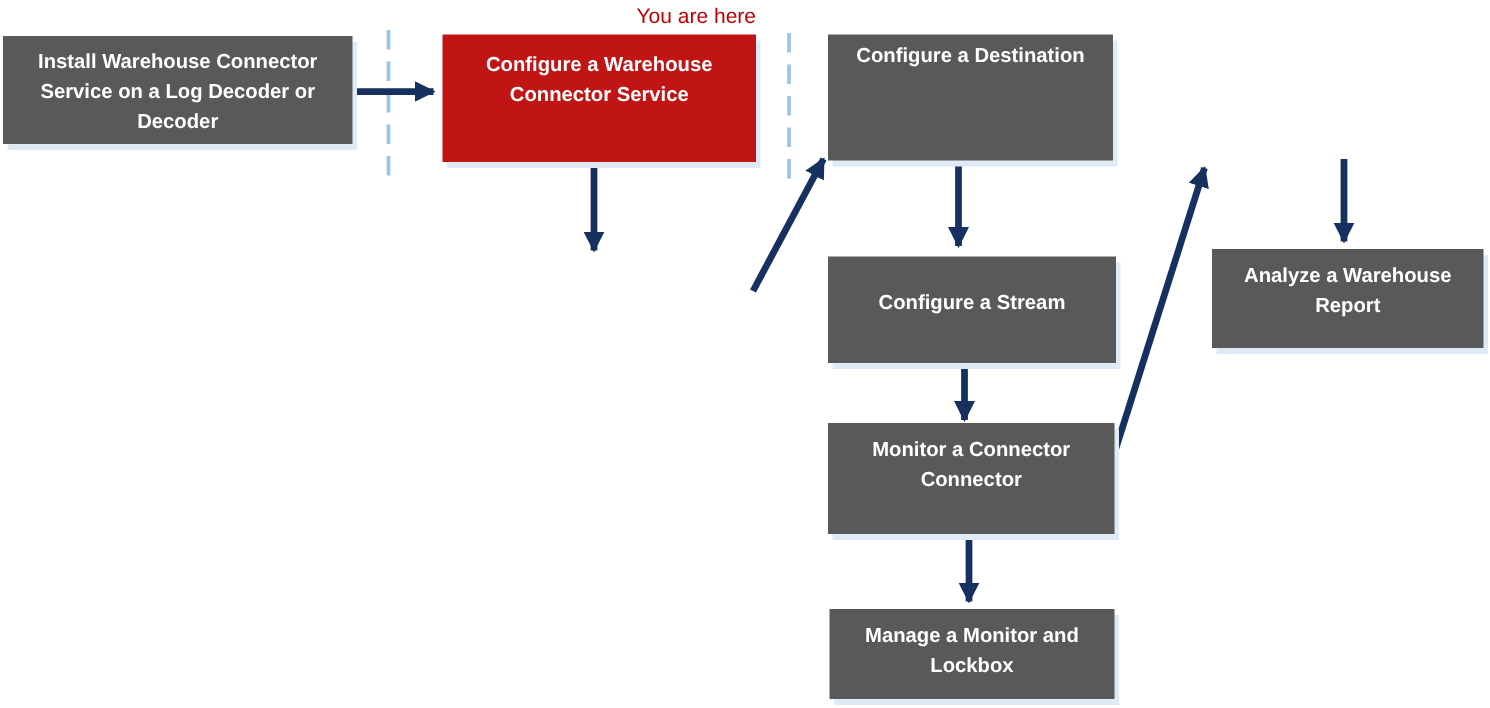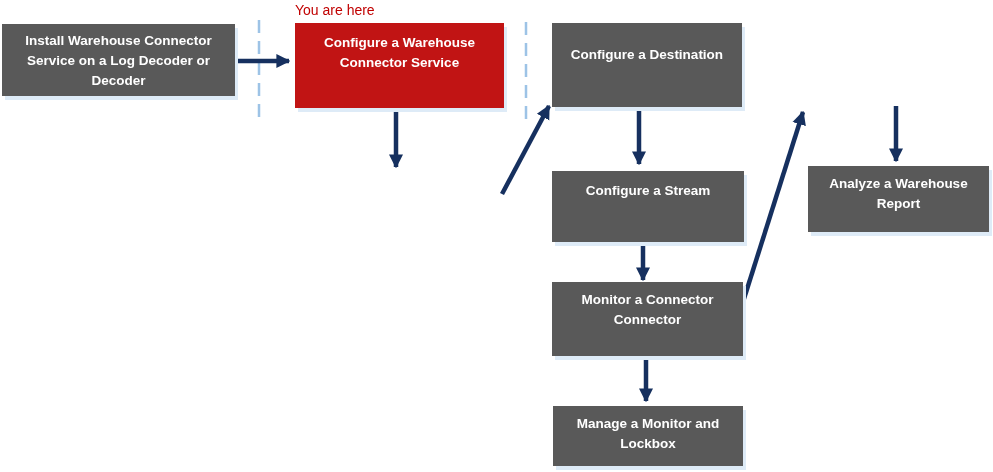--- a/index.html
+++ b/index.html
@@ -39,21 +39,21 @@
     font-size:13.5px;
     line-height:20px;
     text-align:center;
   }
   .you-are-here{
     position:absolute;
     left:295px;top:1px;width:209px;height:18px;
     color:var(--you-are-here-text);
     font-size:14px;
     line-height:18px;
-    text-align:left;
+    text-align:right;
   }
 </style>
 </head>
 <body>
 
 <div class="canvas">
 
   <svg class="connectors" xmlns="http://www.w3.org/2000/svg" width="993" height="472" viewBox="0 0 993 472">
     <defs>
       <marker id="ah" viewBox="0 0 10 10" refX="9" refY="5" markerWidth="14" markerHeight="16" orient="auto" markerUnits="userSpaceOnUse">
@@ -78,27 +78,27 @@
 
   <div class="box" style="left:2px;top:24px;width:233px;height:72px">
     <span class="box-label" style="padding-top:7px">Install Warehouse Connector Service on a Log Decoder or Decoder</span>
   </div>
 
   <div class="box current" style="left:295px;top:23px;width:209px;height:85px">
     <span class="box-label" style="padding-top:10px">Configure a Warehouse Connector Service</span>
   </div>
 
   <div class="box" style="left:552px;top:23px;width:190px;height:84px">
-    <span class="box-label" style="padding-top:22px">Configure a Destination</span>
+    <span class="box-label" style="padding-top:4px">Configure a Destination</span>
   </div>
 
 
 
   <div class="box" style="left:552px;top:171px;width:192px;height:71px">
-    <span class="box-label" style="padding-top:10px">Configure a Stream</span>
+    <span class="box-label" style="padding-top:21px">Configure a Stream</span>
   </div>
 
   <div class="box" style="left:808px;top:166px;width:181px;height:66px">
     <span class="box-label">Analyze a Warehouse Report</span>
   </div>
 
   <div class="box" style="left:552px;top:282px;width:191px;height:74px">
     <span class="box-label">Monitor a Connector Connector</span>
   </div>
 

